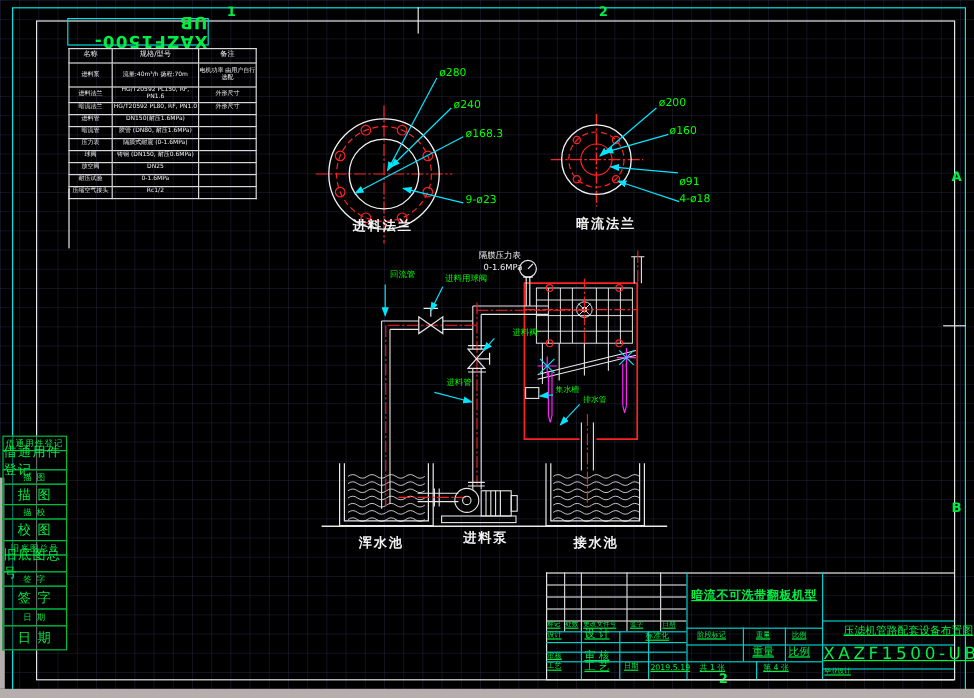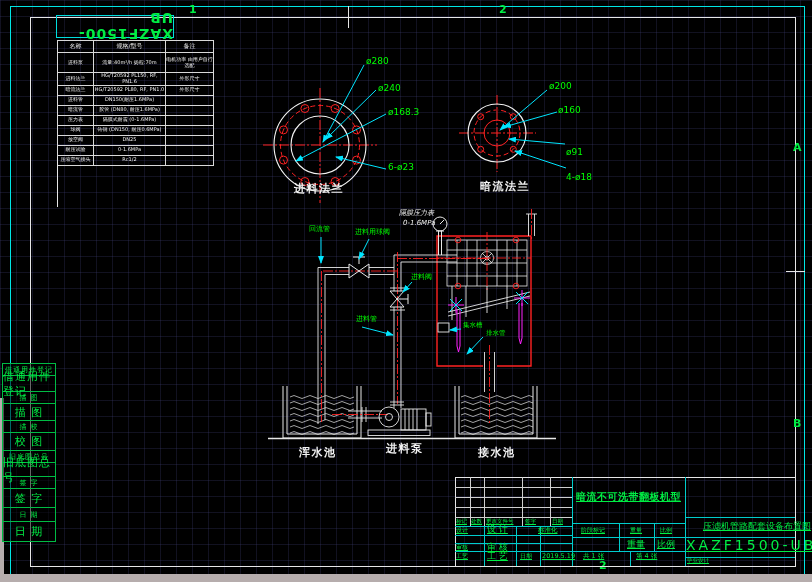--- a/index.html
+++ b/index.html
@@ -28,24 +28,24 @@
     transform:rotate(180deg);
   }
   table.spec{position:absolute;left:57px;top:40px;width:156px;border-collapse:collapse;
     table-layout:fixed;}
   table.spec td{border:1px solid #d8d8d8;color:#eeeeee;font-size:5px;line-height:1.15;
     padding:0;text-align:center;vertical-align:middle;overflow:hidden;}
   table.spec tr.hd td{height:11px;font-size:6px;}
   table.spec tr.tall td{height:19px;}
   table.spec tr.std td{height:9px;}
   .dim{font-size:9px;color:#00ff00;}
-  .plabel{font-size:7px;color:#00ff00;}
+  .plabel{font-size:7px;color:#00ff00;margin-left:16px;}
   .slabel{font-size:6.5px;color:#00ff00;}
   .cap{font-size:11px;color:#f2f2f2;font-weight:bold;letter-spacing:1.5px;}
-  .gauge-t{font-size:7px;color:#f0f0f0;font-style:italic;}
+  .gauge-t{font-size:7px;color:#f0f0f0;}
   .zone{font-size:11px;color:#00ee44;font-weight:bold;}
   .mb{box-sizing:border-box;border:1px solid #00bb44;color:#00ee44;margin-top:-1px;
     display:flex;align-items:center;justify-content:center;letter-spacing:1px;background:rgba(0,0,0,0.55);}
   .mb-s{font-size:7px;}
   .mb-b{font-size:11px;}
   .tb{color:#00ee44;text-decoration:underline;}
 </style>
 </head>
 <body>
 
@@ -162,21 +162,21 @@
     <g stroke="#00e5ff" stroke-width="1" fill="none">
       <path d="M364,65 L323,142" marker-end="url(#ar1)"></path>
       <path d="M376,90 L326,139" marker-end="url(#ar1)"></path>
       <path d="M386,114 L296,161" marker-end="url(#ar1)"></path>
       <path d="M386,169 L336,157" marker-end="url(#ar1)"></path>
     </g>
   </svg>
   <div class="t dim" style="left:366px;top:57px;">ø280</div>
   <div class="t dim" style="left:378px;top:84px;">ø240</div>
   <div class="t dim" style="left:388px;top:108px;">ø168.3</div>
-  <div class="t dim" style="left:388px;top:163px;">6-ø23</div>
+  <div class="t dim" style="left:388px;top:163px;">9-ø23</div>
   <div class="t cap" style="left:294px;top:183px;">进料法兰</div>
 
   <svg class="abs" style="left:450px;top:70px;" width="130" height="130" viewBox="450 70 130 130">
     <defs>
       <marker id="ar2" markerWidth="8" markerHeight="6" refX="7" refY="3" orient="auto">
         <path d="M0,0 L8,3 L0,6 z" fill="#00e5ff"></path>
       </marker>
     </defs>
     <g stroke="#ff2222" stroke-width="1" fill="none">
       <path d="M497,95 V172" stroke-dasharray="10 2 2 2"></path>
@@ -196,21 +196,21 @@
     <g stroke="#00e5ff" stroke-width="1" fill="none">
       <path d="M547,90 L500,130" marker-end="url(#ar2)"></path>
       <path d="M557,112 L504,127" marker-end="url(#ar2)"></path>
       <path d="M565,144 L509,139" marker-end="url(#ar2)"></path>
       <path d="M566,168 L515,151" marker-end="url(#ar2)"></path>
     </g>
   </svg>
   <div class="t dim" style="left:549px;top:82px;">ø200</div>
   <div class="t dim" style="left:558px;top:106px;">ø160</div>
   <div class="t dim" style="left:566px;top:148px;">ø91</div>
-  <div class="t dim" style="left:566px;top:173px;">4-ø18</div>
+  <div class="t dim" style="left:566px;top:162px;">4-ø18</div>
   <div class="t cap" style="left:480px;top:181px;">暗流法兰</div>
 
   <svg class="abs" style="left:250px;top:200px;" width="320" height="280" viewBox="250 200 320 280">
     <defs>
       <marker id="ar3" markerWidth="8" markerHeight="6" refX="7" refY="3" orient="auto">
         <path d="M0,0 L8,3 L0,6 z" fill="#00e5ff"></path>
       </marker>
     </defs>
 
     <path d="M483,366 H437 V236 H531 V366 H497" stroke="#ff2222" stroke-width="1.4" fill="none"></path>

